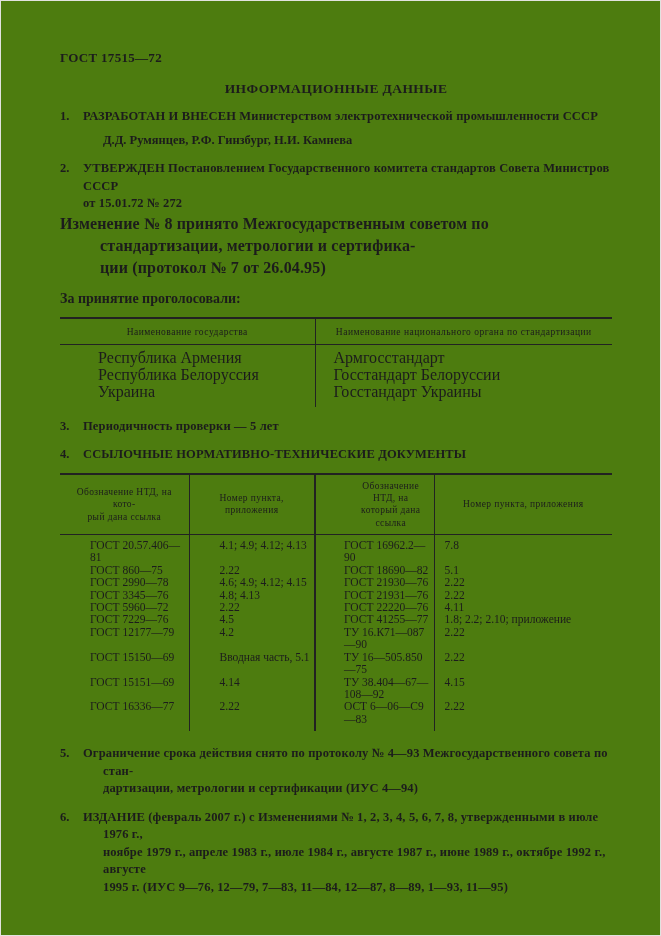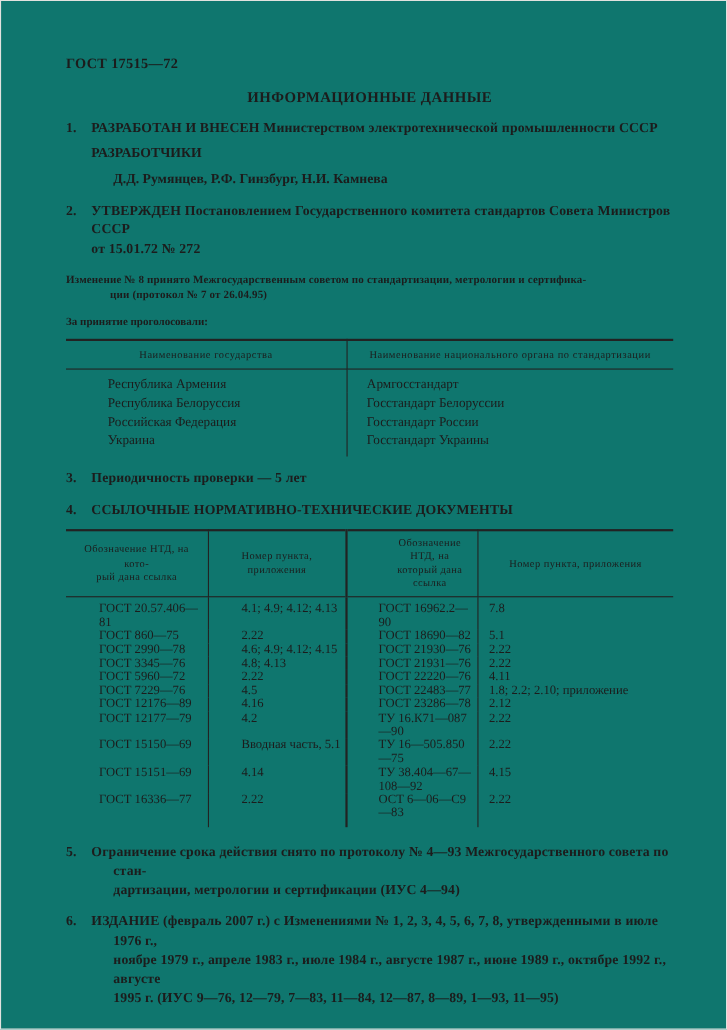--- a/index.html
+++ b/index.html
@@ -1,47 +1,47 @@
 <!DOCTYPE html>
 <html lang="ru"><head>
 <meta charset="utf-8">
 <style>
   html,body { margin:0; padding:0; background:#ffffff; }
   .page {
     position:relative; width:661px; height:936px; margin:0 auto;
-    background:#0f766e; color:#1c1c1c; overflow:hidden;
+    background:#4d7c0f; color:#1c1c1c; overflow:hidden;
     font-family:"Liberation Serif","DejaVu Serif",serif;
     box-shadow: inset 0 0 0 1px #e2e2df;
     text-decoration: underline;
   }
   .content { position:absolute; left:60px; top:50px; width:552px; }
 
   .doc-number { font-weight:bold; font-size:13px; letter-spacing:.3px; }
   .main-title { text-align:center; font-weight:bold; font-size:13.5px; letter-spacing:.4px; margin-top:15px; }
 
   .item { display:flex; margin-top:11px; font-weight:bold; font-size:12.5px; line-height:1.4; }
   .item .num { width:23px; flex:none; }
   .item .txt { white-space:pre-line; letter-spacing:.15px; }
   .txt.hang20 { padding-left:20px; text-indent:-20px; }
   .sub-label { margin-top:5px; }
   .developers { margin-top:6px; padding-left:20px; }
 
-  .para { font-weight:bold; font-size:10px; line-height:1.4; margin-top:13px;
+  .para { font-weight:bold; font-size:16px; line-height:1.4; margin-top:0;
           white-space:pre-line; padding-left:40px; text-indent:-40px; letter-spacing:.15px; }
-  .vote-label { font-weight:bold; font-size:10px; margin-top:11px; }
+  .vote-label { font-weight:bold; font-size:14px; margin-top:11px; }
 
   table { border-collapse:collapse; width:552px; table-layout:fixed; }
   .vote-table { margin-top:10px; border-top:2.5px solid #222; }
   .vote-table th {
     font-weight:normal; font-size:9.5px; letter-spacing:.5px; text-align:center;
     padding:8px 4px 7px; border-bottom:1.5px solid #222;
   }
   .vote-table th:first-child, .vote-table td:first-child { border-right:1.5px solid #222; }
   .vote-table col.c1 { width:255px; } .vote-table col.c2 { width:297px; }
-  .vote-table td { font-size:12px; line-height:16px; vertical-align:top; padding:1px 4px 0 38px; }
+  .vote-table td { font-size:16px; line-height:16px; vertical-align:top; padding:1px 4px 0 38px; }
   .vote-table td:last-child { padding-left:18px; }
   .vote-table tbody tr:first-child td { padding-top:5px; }
   .vote-table tbody tr:last-child td { padding-bottom:7px;margin-top:12px; }
 
   .ref-table { margin-top:9px; border-top:2.5px solid #222; }
   .ref-table col.r1{width:129px}.ref-table col.r2{width:126px}.ref-table col.r3{width:119px}.ref-table col.r4{width:178px}
   .ref-table th {
     font-weight:normal; font-size:9.5px; letter-spacing:.4px; text-align:center;
     padding:5px 6px; border-bottom:1.5px solid #222; white-space:pre-line; vertical-align:middle; line-height:1.3;
   }
@@ -62,21 +62,20 @@
 <div class="page">
   <div class="content">
 
     <div class="doc-number">ГОСТ 17515—72</div>
     <div class="main-title">ИНФОРМАЦИОННЫЕ ДАННЫЕ</div>
 
     <div class="item">
       <span class="num">1.</span>
       <div>
         <div class="txt">РАЗРАБОТАН И ВНЕСЕН Министерством электротехнической промышленности СССР</div>
-        <div class="sub-label">РАЗРАБОТЧИКИ</div>
         <div class="developers">Д.Д. Румянцев, Р.Ф. Гинзбург, Н.И. Камнева</div>
       </div>
     </div>
 
     <div class="item">
       <span class="num">2.</span>
       <div class="txt">УТВЕРЖДЕН Постановлением Государственного комитета стандартов Совета Министров СССР
 от 15.01.72 № 272</div>
     </div>
 
@@ -96,24 +95,20 @@
         </tr>
       </thead>
       <tbody>
         <tr>
           <td>Республика Армения</td>
           <td>Армгосстандарт</td>
         </tr>
         <tr>
           <td>Республика Белоруссия</td>
           <td>Госстандарт Белоруссии</td>
-        </tr>
-        <tr>
-          <td>Российская Федерация</td>
-          <td>Госстандарт России</td>
         </tr>
         <tr>
           <td>Украина</td>
           <td>Госстандарт Украины</td>
         </tr>
       </tbody>
     </table>
 
     <div class="item">
       <span class="num">3.</span>
@@ -169,28 +164,22 @@
         </tr>
         <tr>
           <td>ГОСТ 5960—72</td>
           <td>2.22</td>
           <td>ГОСТ 22220—76</td>
           <td>4.11</td>
         </tr>
         <tr>
           <td>ГОСТ 7229—76</td>
           <td>4.5</td>
-          <td>ГОСТ 22483—77</td>
+          <td>ГОСТ 41255—77</td>
           <td>1.8; 2.2; 2.10; приложение</td>
-        </tr>
-        <tr>
-          <td>ГОСТ 12176—89</td>
-          <td>4.16</td>
-          <td>ГОСТ 23286—78</td>
-          <td>2.12</td>
         </tr>
         <tr>
           <td>ГОСТ 12177—79</td>
           <td>4.2</td>
           <td>ТУ 16.К71—087—90</td>
           <td>2.22</td>
         </tr>
         <tr>
           <td>ГОСТ 15150—69</td>
           <td>Вводная часть, 5.1</td>

